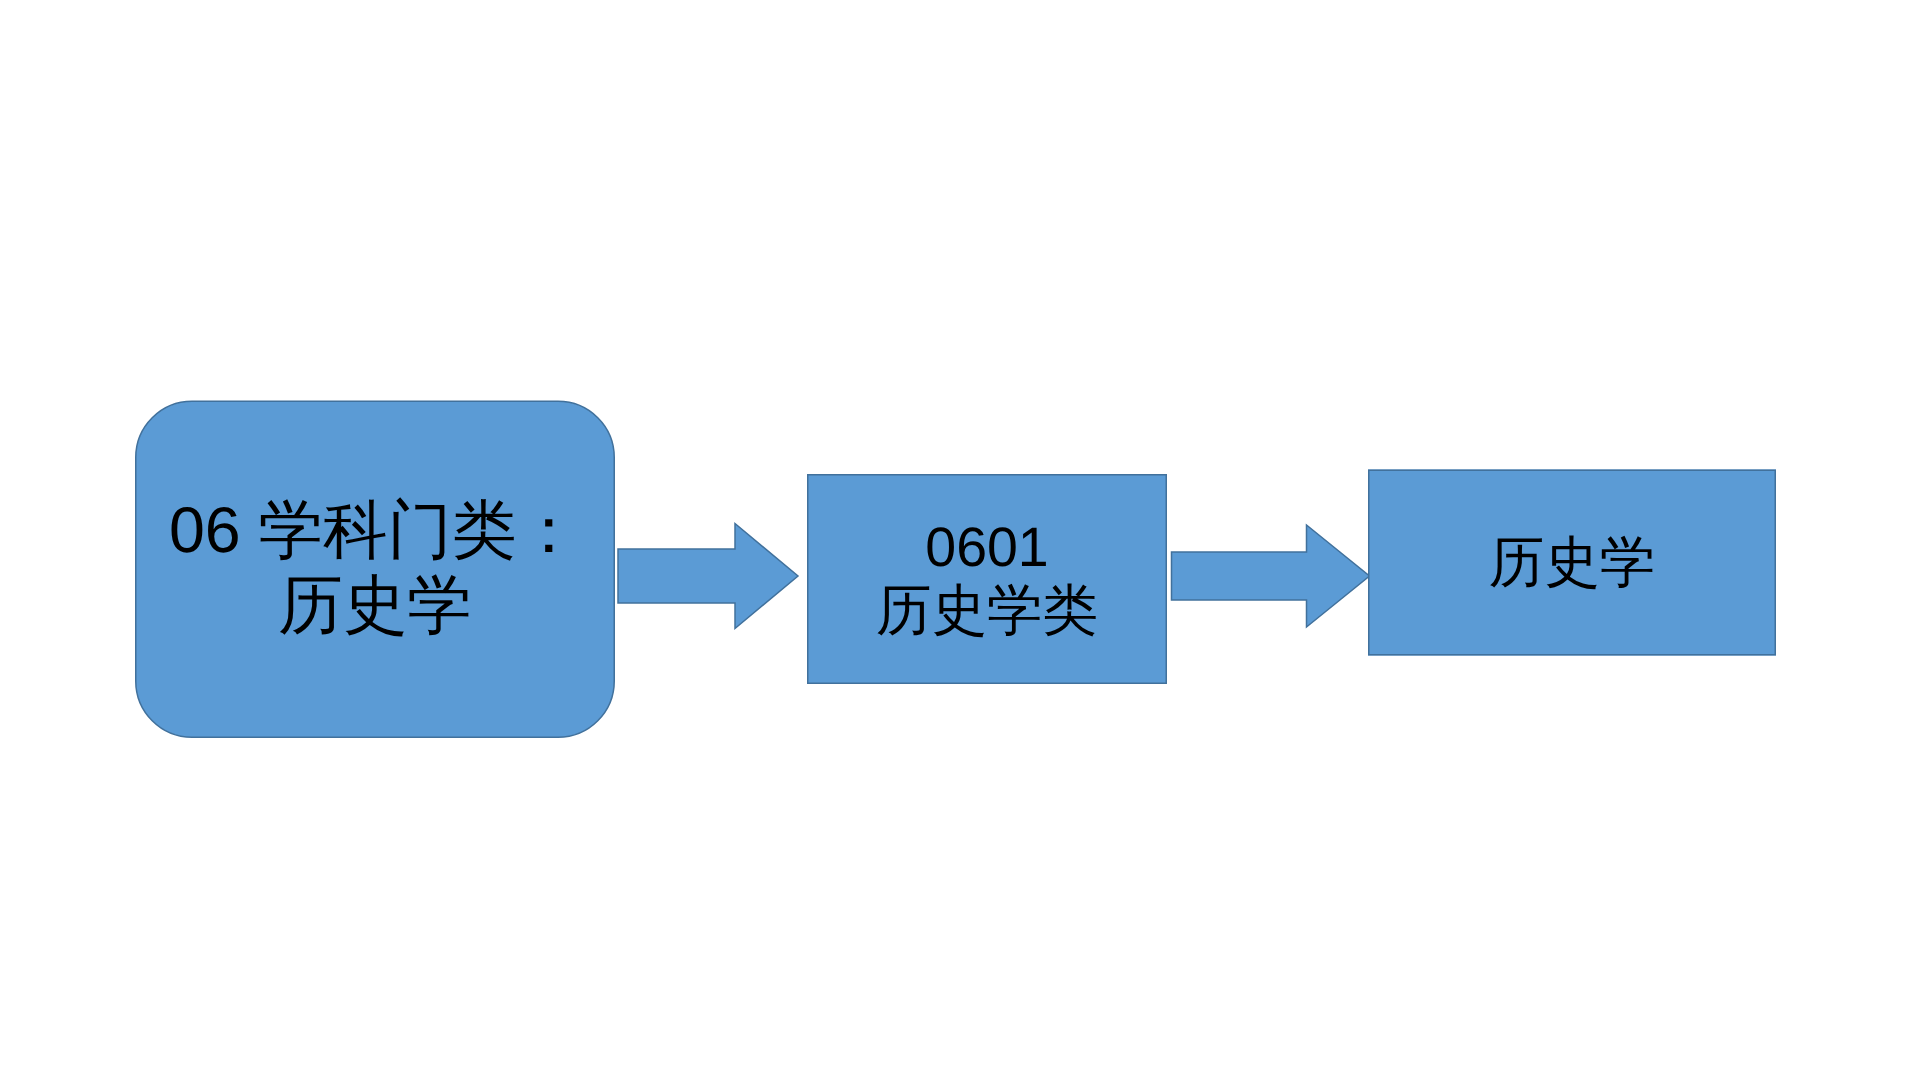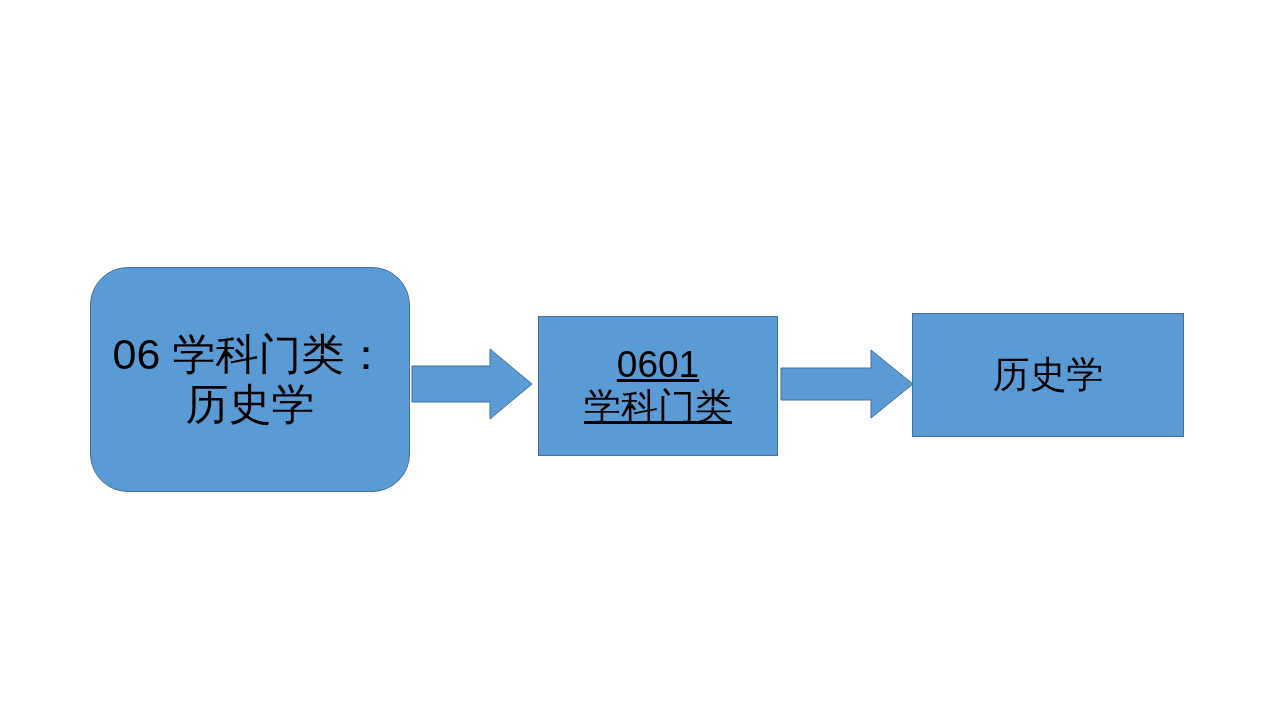--- a/index.html
+++ b/index.html
@@ -52,21 +52,20 @@
   #node-category .line-1 { letter-spacing: 0px; }
   #node-category .line-2 { letter-spacing: 0px; }
 
   
   #node-class {
     left: 538px;
     top: 316px;
     width: 240px;
     height: 140px;
     font-size: 37px;
-    text-decoration: underline;
   }
 
   
   #node-major {
     left: 912px;
     top: 313px;
     width: 272px;
     height: 124px;
     font-size: 37px;
   }
@@ -115,21 +114,21 @@
   </div>
 
   <div class="arrow" id="arrow-1">
     <svg viewBox="0 0 120 70" preserveAspectRatio="none">
       <polygon points="0,17 78,17 78,0 120,35 78,70 78,53 0,53"></polygon>
     </svg>
   </div>
 
   <div class="node" id="node-class">
     <span class="node-line line-1">0601</span>
-    <span class="node-line line-2">学科门类</span>
+    <span class="node-line line-2">历史学类</span>
   </div>
 
   <div class="arrow" id="arrow-2">
     <svg viewBox="0 0 132 68" preserveAspectRatio="none">
       <polygon points="0,18 90,18 90,0 132,34 90,68 90,50 0,50"></polygon>
     </svg>
   </div>
 
   <div class="node" id="node-major">
     <span class="node-line line-2">历史学</span>

